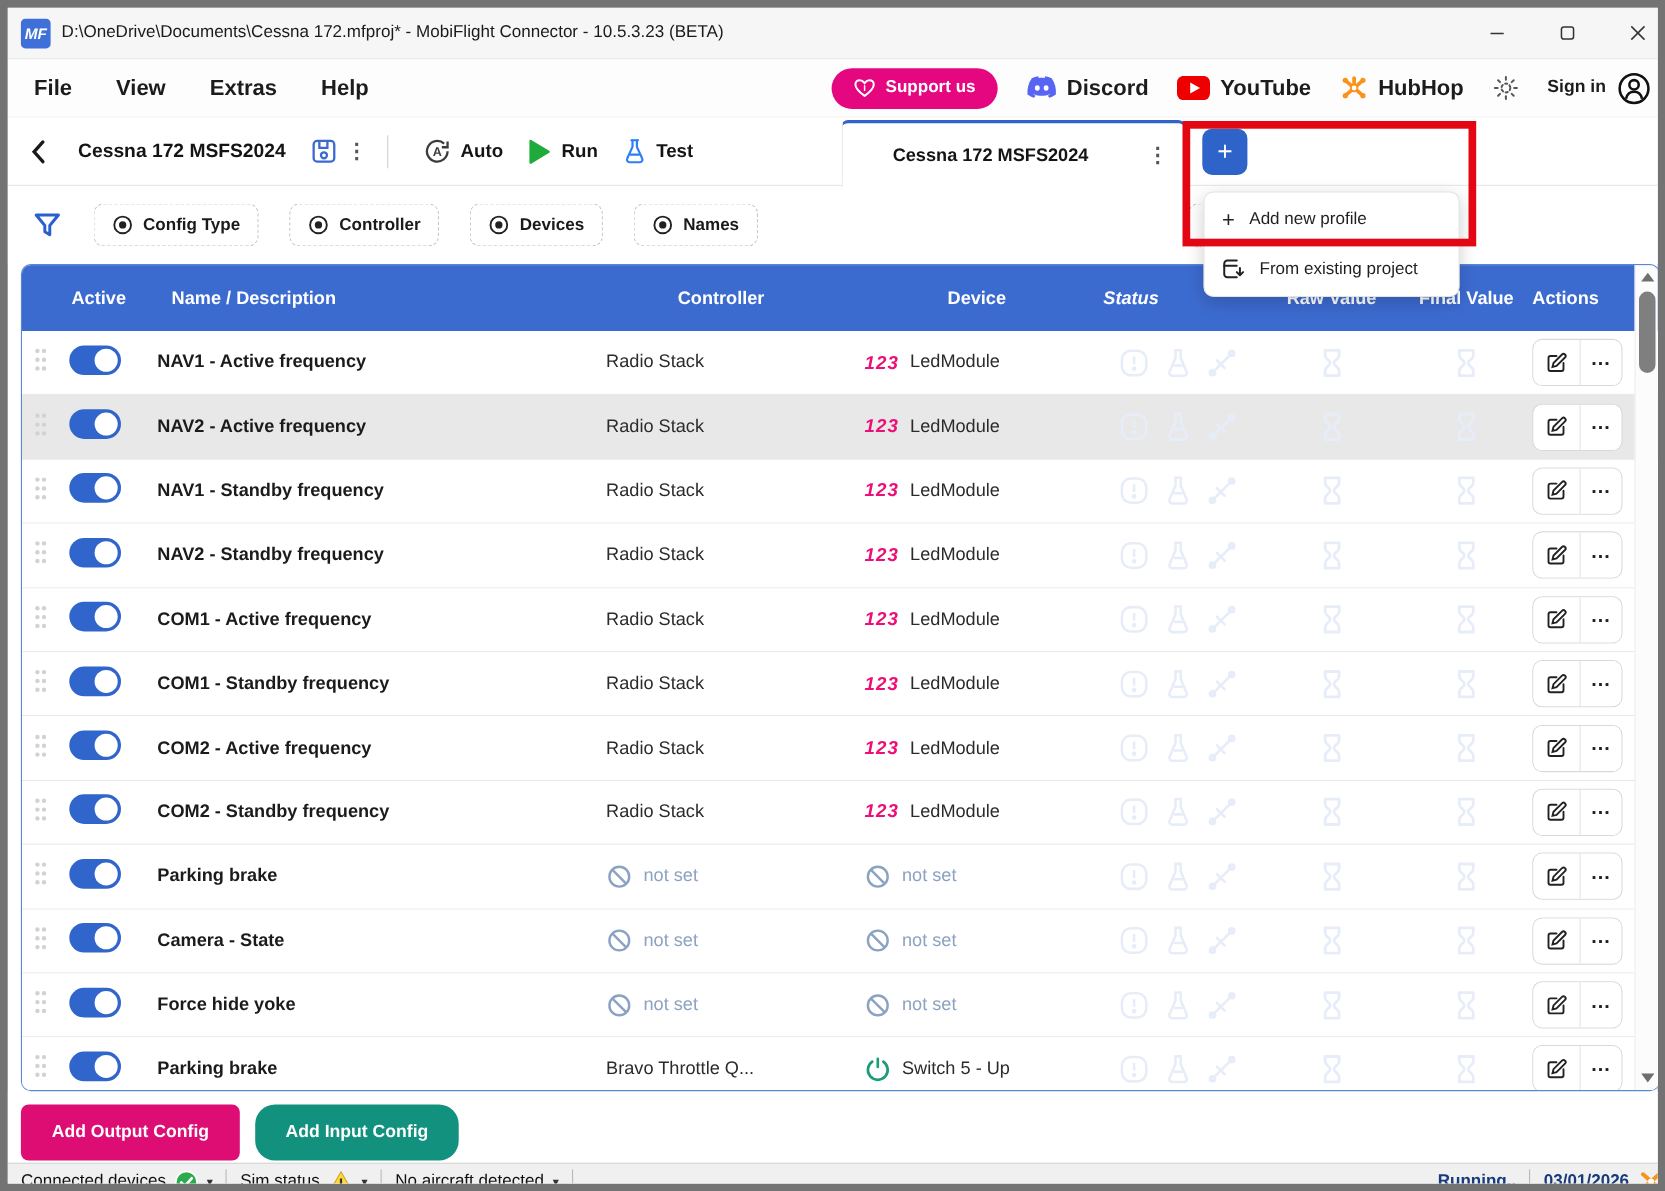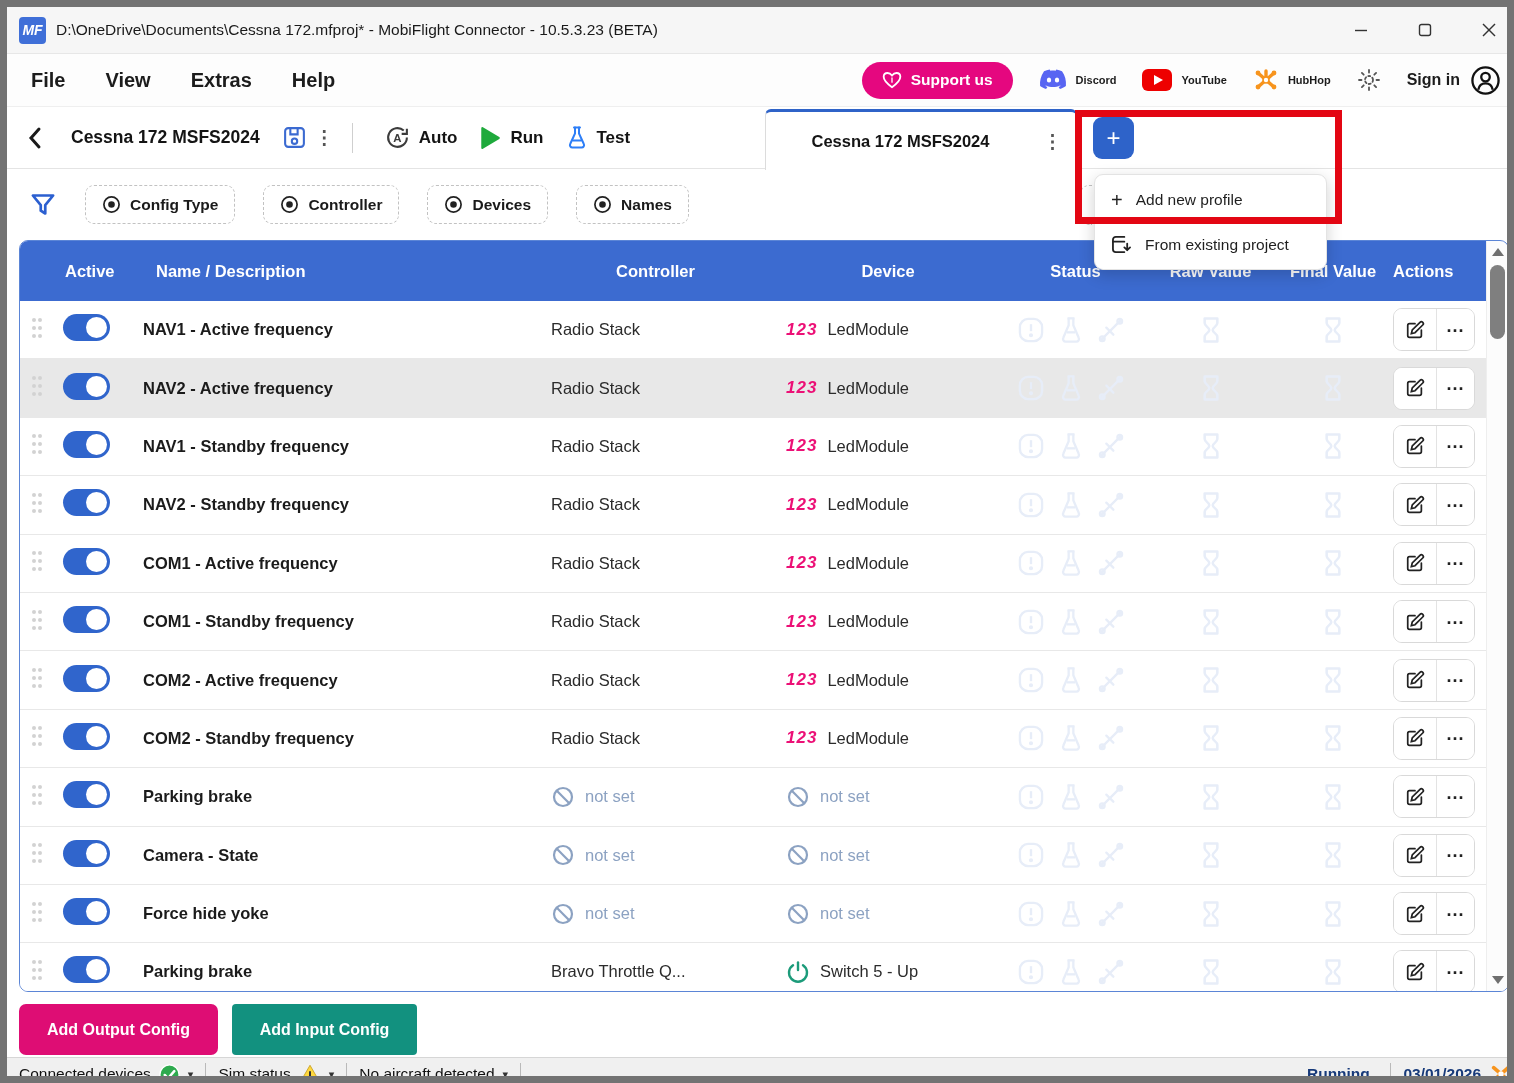--- a/index.html
+++ b/index.html
@@ -12,21 +12,21 @@
   .title-text{margin-left:10px;font-size:15.5px;color:#1a1a1a;}
   .win-btns{margin-left:auto;display:flex;height:100%;}
   .win-btn{width:64px;height:100%;display:flex;align-items:center;justify-content:center;cursor:pointer;}
   .win-btn svg{stroke:#333;stroke-width:1.4;fill:none;}
 
   
   .menubar{position:absolute;left:0;top:47px;width:1514px;height:53px;background:#fdfdfd;display:flex;align-items:center;border-bottom:1px solid #efefef;}
   .menu-item{font-size:20px;font-weight:700;color:#1c1c1c;padding:6px 16px;margin-left:8px;cursor:pointer;}
   .menu-right{margin-left:auto;display:flex;align-items:center;gap:26px;padding-right:20px;}
   .support-pill{display:flex;align-items:center;gap:9px;background:#e5077f;color:#fff;font-weight:700;font-size:15.5px;border-radius:20px;padding:9px 20px;cursor:pointer;border:none;}
-  .ext-link{display:flex;align-items:center;gap:9px;font-size:11px;font-weight:700;color:#1c1c1c;cursor:pointer;}
+  .ext-link{display:flex;align-items:center;gap:9px;font-size:20px;font-weight:700;color:#1c1c1c;cursor:pointer;}
   .signin{display:flex;align-items:center;gap:10px;font-size:16px;font-weight:700;color:#1c1c1c;cursor:pointer;}
 
   
   .toolbar{position:absolute;left:0;top:100px;width:1514px;height:62px;background:#fff;border-bottom:1px solid #e4e4e4;display:flex;align-items:center;}
   .back-btn{margin-left:20px;cursor:pointer;display:flex;}
   .profile-name{margin-left:28px;font-size:17.5px;font-weight:700;color:#141414;}
   .save-btn{margin-left:22px;cursor:pointer;display:flex;}
   .kebab{color:#555;font-size:19px;font-weight:700;cursor:pointer;padding:2px 8px;letter-spacing:0;}
   .tb-sep{width:1px;height:30px;background:#cfcfcf;margin:0 10px;}
   .tb-item{display:flex;align-items:center;gap:9px;font-size:17px;font-weight:700;color:#141414;margin-left:22px;cursor:pointer;}
@@ -50,21 +50,21 @@
   .c1{width:33px;flex:none;}
   .c2{width:80px;flex:none;}
   .c3{width:395px;flex:none;}
   .c4{width:235px;flex:none;}
   .c5{width:230px;flex:none;}
   .c6{width:145px;flex:none;}
   .c7{width:125px;flex:none;}
   .c8{width:120px;flex:none;}
   .c9{width:90px;flex:none;}
   .thead .c4,.thead .c5{text-align:center;}
-  .thead .c6{text-align:center;}
+  .thead .c6{text-align:left;font-style:italic;}
   .thead .c7,.thead .c8{text-align:center;}
   .tbody{position:relative;}
   .row{display:flex;align-items:center;height:58.4px;padding-left:10px;border-bottom:1px solid #e8e8e8;background:#fff;}
   .row.selected{background:#e8e8e8;}
   .drag-handle{display:inline-flex;cursor:grab;}
   .toggle{display:inline-block;width:47px;height:27px;border-radius:14px;background:#3065cc;position:relative;cursor:pointer;}
   .toggle .knob{position:absolute;right:3px;top:3px;width:21px;height:21px;border-radius:50%;background:#fff;}
   .cell-name{font-size:16.5px;font-weight:700;color:#1b1b1b;cursor:pointer;}
   .cell-ctl,.cell-dev{display:flex;align-items:center;gap:10px;padding-left:13px;font-size:16.5px;color:#2b2b2b;}
   .notset-ic{display:none;}
@@ -86,21 +86,21 @@
 
   
   .vscroll{position:absolute;right:0;top:0;width:22px;height:100%;background:#fcfcfc;border-left:1px solid #eee;}
   .vs-up{position:absolute;top:7px;left:5px;width:0;height:0;border-left:6px solid transparent;border-right:6px solid transparent;border-bottom:8px solid #6f6f6f;cursor:pointer;}
   .vs-down{position:absolute;bottom:7px;left:5px;width:0;height:0;border-left:6px solid transparent;border-right:6px solid transparent;border-top:8px solid #6f6f6f;cursor:pointer;}
   .vs-thumb{position:absolute;top:24px;left:3px;width:15px;height:74px;background:#7f7f7f;border-radius:8px;cursor:pointer;}
 
   
   .footer-btns{position:absolute;left:0;top:985px;width:1514px;height:65px;background:#fff;}
   .btn-output{position:absolute;left:12px;top:12px;width:199px;height:51px;background:#de0d74;color:#fff;border:none;border-radius:7px;font-size:16px;font-weight:700;cursor:pointer;}
-  .btn-input{position:absolute;left:225px;top:12px;width:185px;height:51px;background:#12917f;color:#fff;border:none;border-radius:4px;font-size:16px;font-weight:700;cursor:pointer;}
+  .btn-input{position:absolute;left:225px;top:12px;width:185px;height:51px;background:#12917f;color:#fff;border:none;border-radius:18px;font-size:16px;font-weight:700;cursor:pointer;}
 
   
   .statusbar{position:absolute;left:0;top:1050px;width:1514px;height:33px;background:#f0f0f0;border-top:1px solid #d6d6d6;display:flex;align-items:center;font-size:15.5px;color:#111;}
   .sb-item{display:flex;align-items:center;gap:8px;padding:0 12px;cursor:pointer;}
   .sb-sep{width:1px;height:22px;background:#b9b9b9;}
   .caret{font-size:11px;color:#333;}
   .sb-right{margin-left:auto;display:flex;align-items:center;}
   .sb-running{color:#173a7a;font-weight:700;padding-right:12px;}
   .sb-date{color:#173a7a;font-weight:700;padding:0 8px 0 12px;display:flex;align-items:center;gap:8px;}
 

